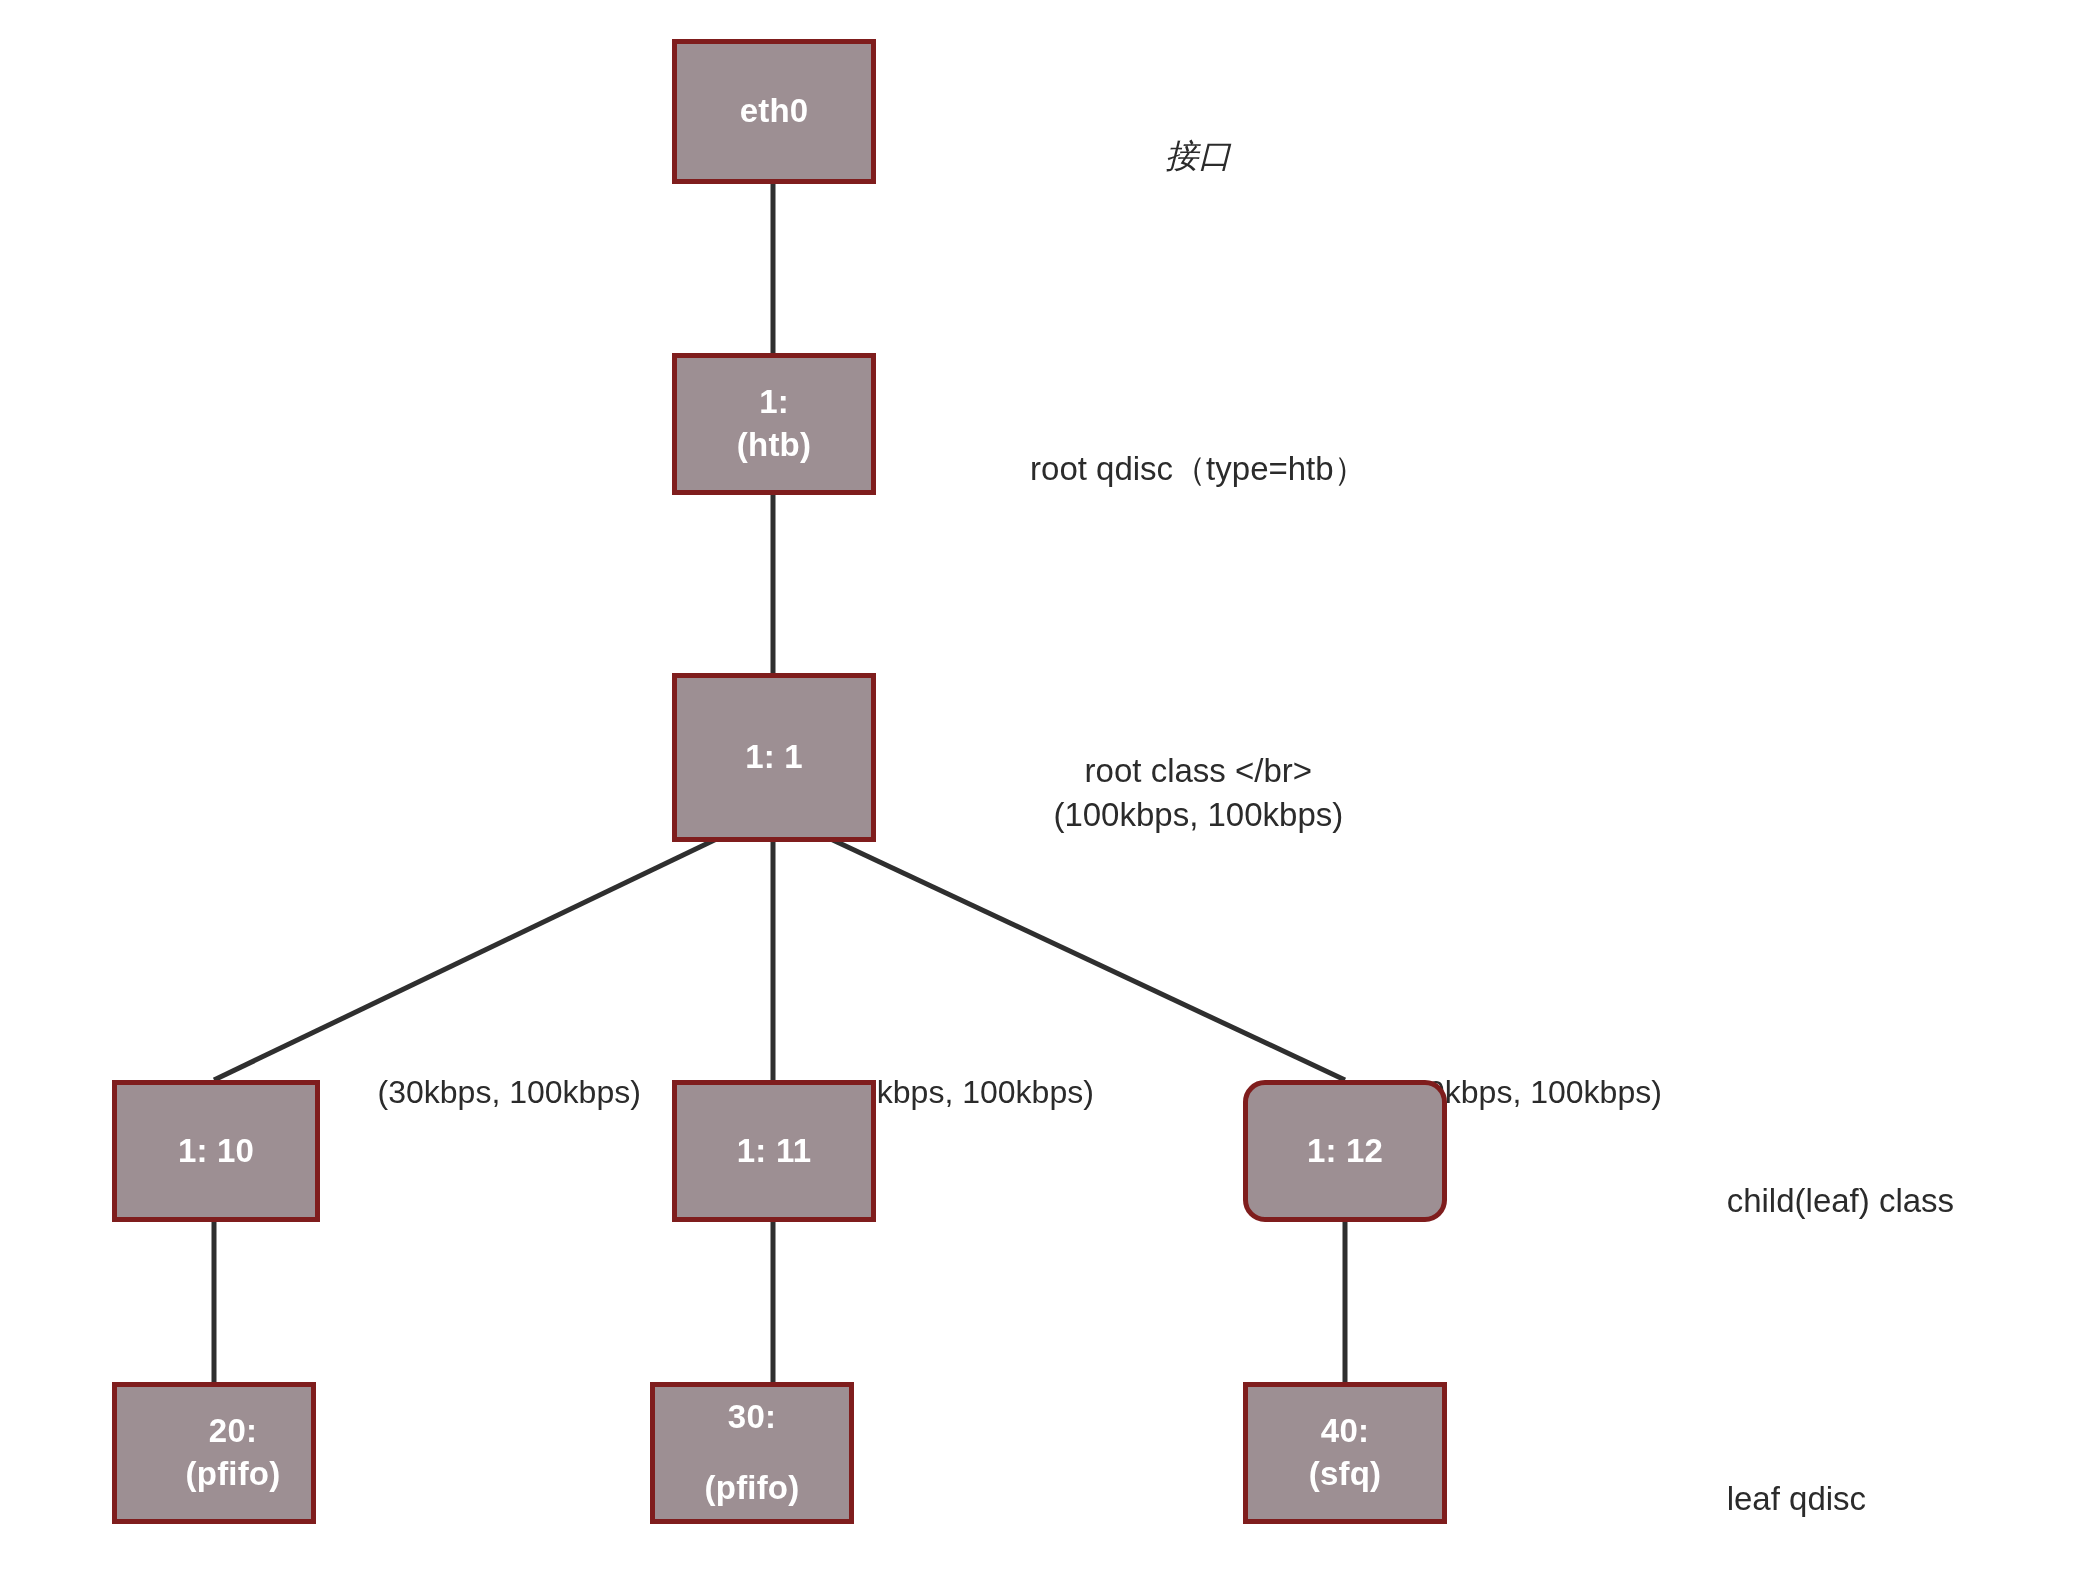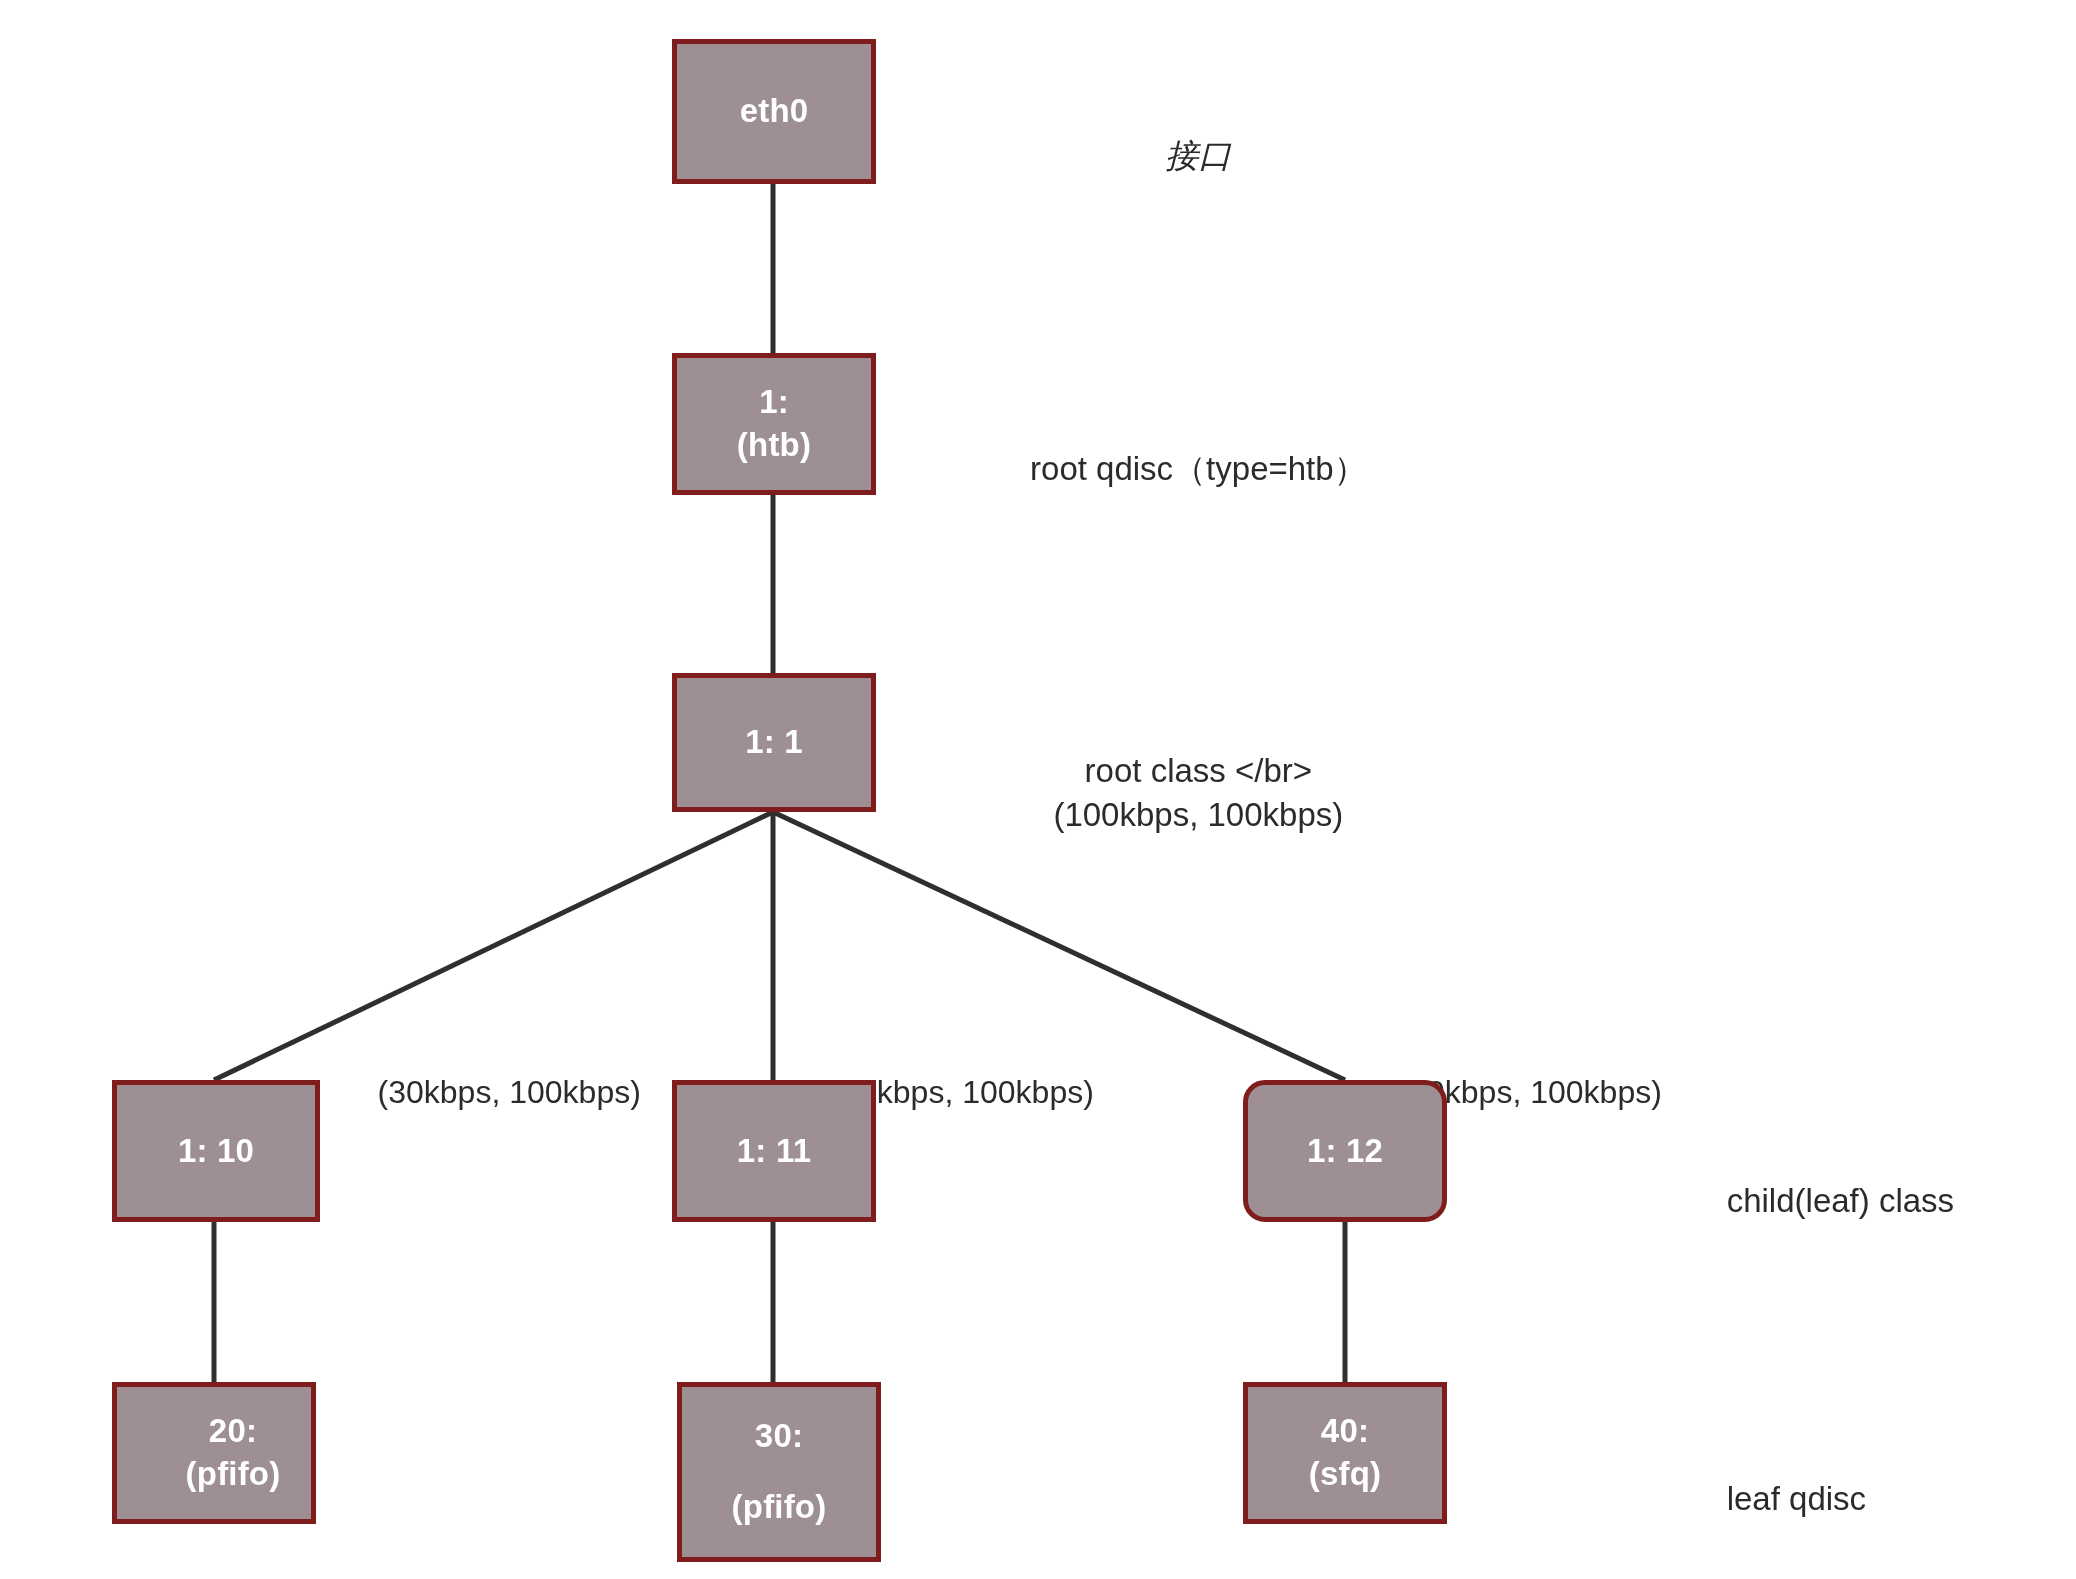--- a/index.html
+++ b/index.html
@@ -84,21 +84,21 @@
   </div>
 
   <div class="node" style="left:672px; top:353px; width:204px; height:142px;">
     <span class="ln">1:</span>
     <span class="ln">(htb)</span>
   </div>
   <div class="side-label" style="left:900px; top:403px; width:560px;">
     <span>root qdisc（type=htb）</span>
   </div>
 
-  <div class="node" style="left:672px; top:673px; width:204px; height:139px;">
+  <div class="node" style="left:672px; top:673px; width:204px; height:169px;">
     <span class="ln">1: 1</span>
   </div>
   <div class="side-label" style="left:920px; top:705px; width:520px;">
     <span class="ln">root class &lt;/br&gt;</span>
     <span class="ln">(100kbps, 100kbps)</span>
   </div>
 
   <div class="edge-label" style="left:342px; top:1035px;">
     <span>(30kbps, 100kbps)</span>
   </div>
@@ -119,21 +119,21 @@
     <span class="ln">1: 12</span>
   </div>
   <div class="side-label" style="left:1690px; top:1135px; width:400px; text-align:left;">
     <span>child(leaf) class</span>
   </div>
 
   <div class="node" style="left:112px; top:1382px; width:204px; height:142px;padding-left:38px;">
     <span class="ln">20:</span>
     <span class="ln">(pfifo)</span>
   </div>
-  <div class="node" style="left:677px; top:1382px; width:204px; height:180px;gap:28px;">
+  <div class="node" style="left:650px; top:1382px; width:204px; height:142px;gap:28px;">
     <span class="ln">30:</span>
     <span class="ln">(pfifo)</span>
   </div>
   <div class="node" style="left:1243px; top:1382px; width:204px; height:142px;">
     <span class="ln">40:</span>
     <span class="ln">(sfq)</span>
   </div>
   <div class="side-label" style="left:1690px; top:1433px; width:400px; text-align:left;">
     <span>leaf qdisc</span>
   </div>

